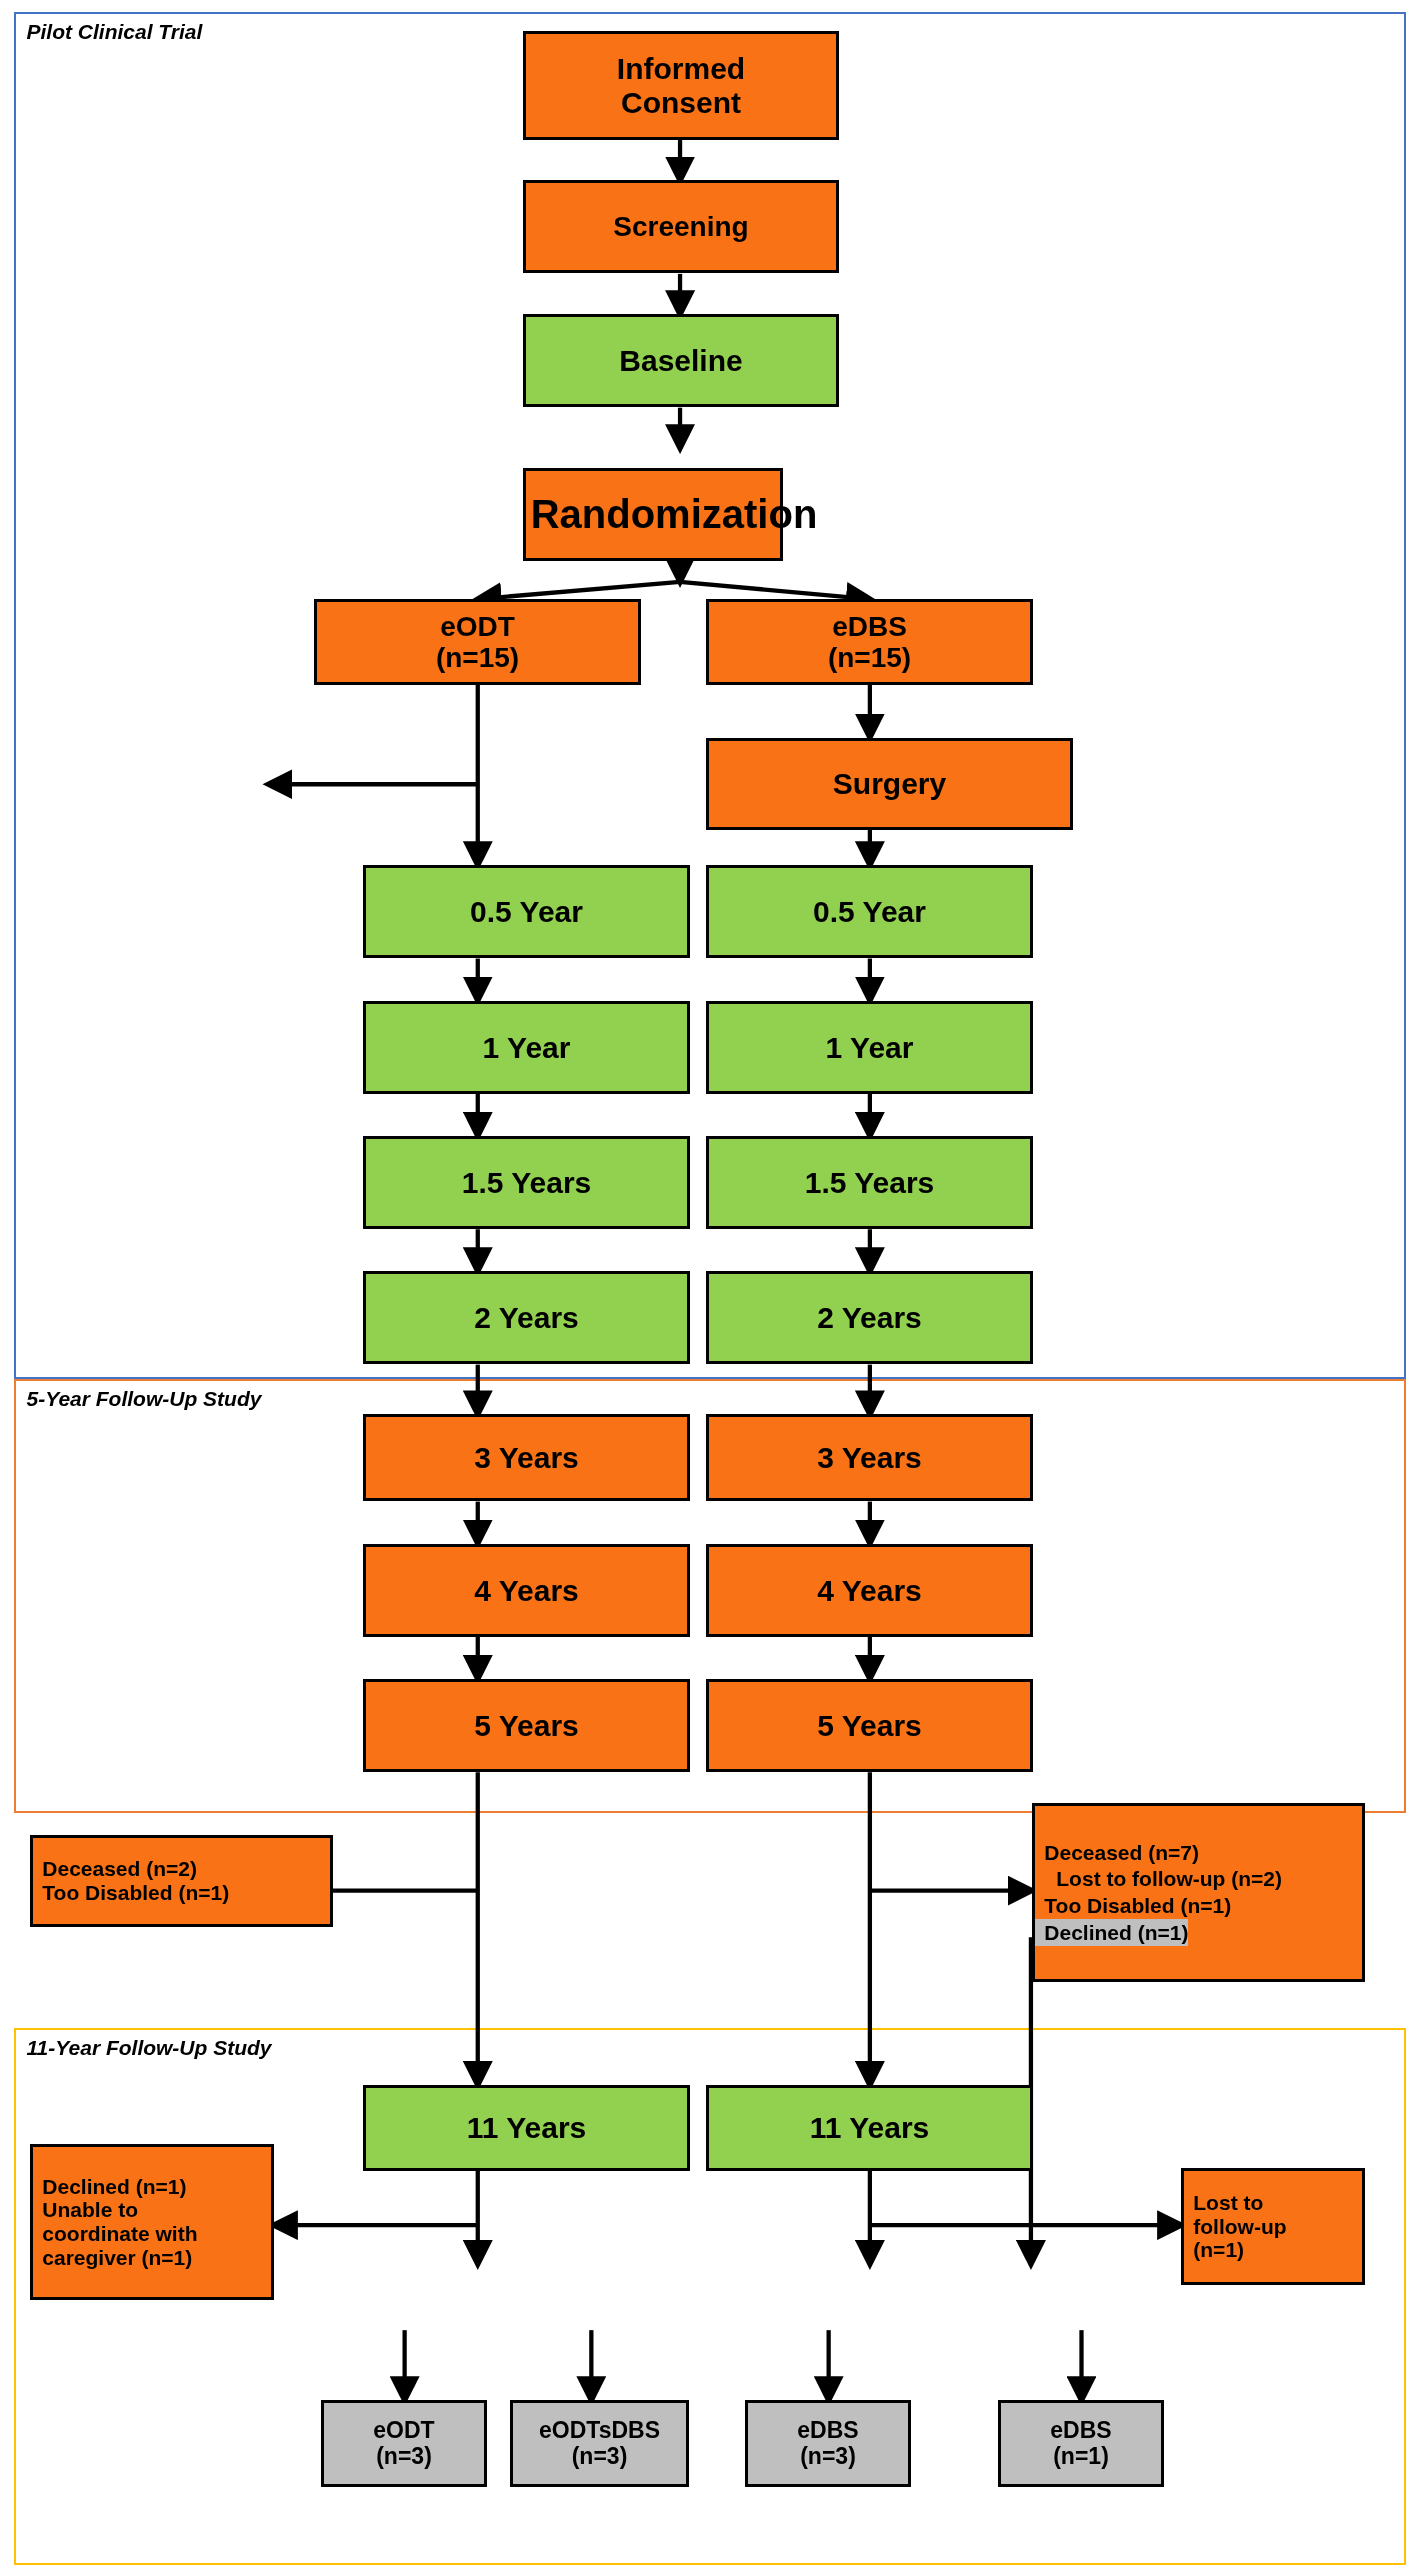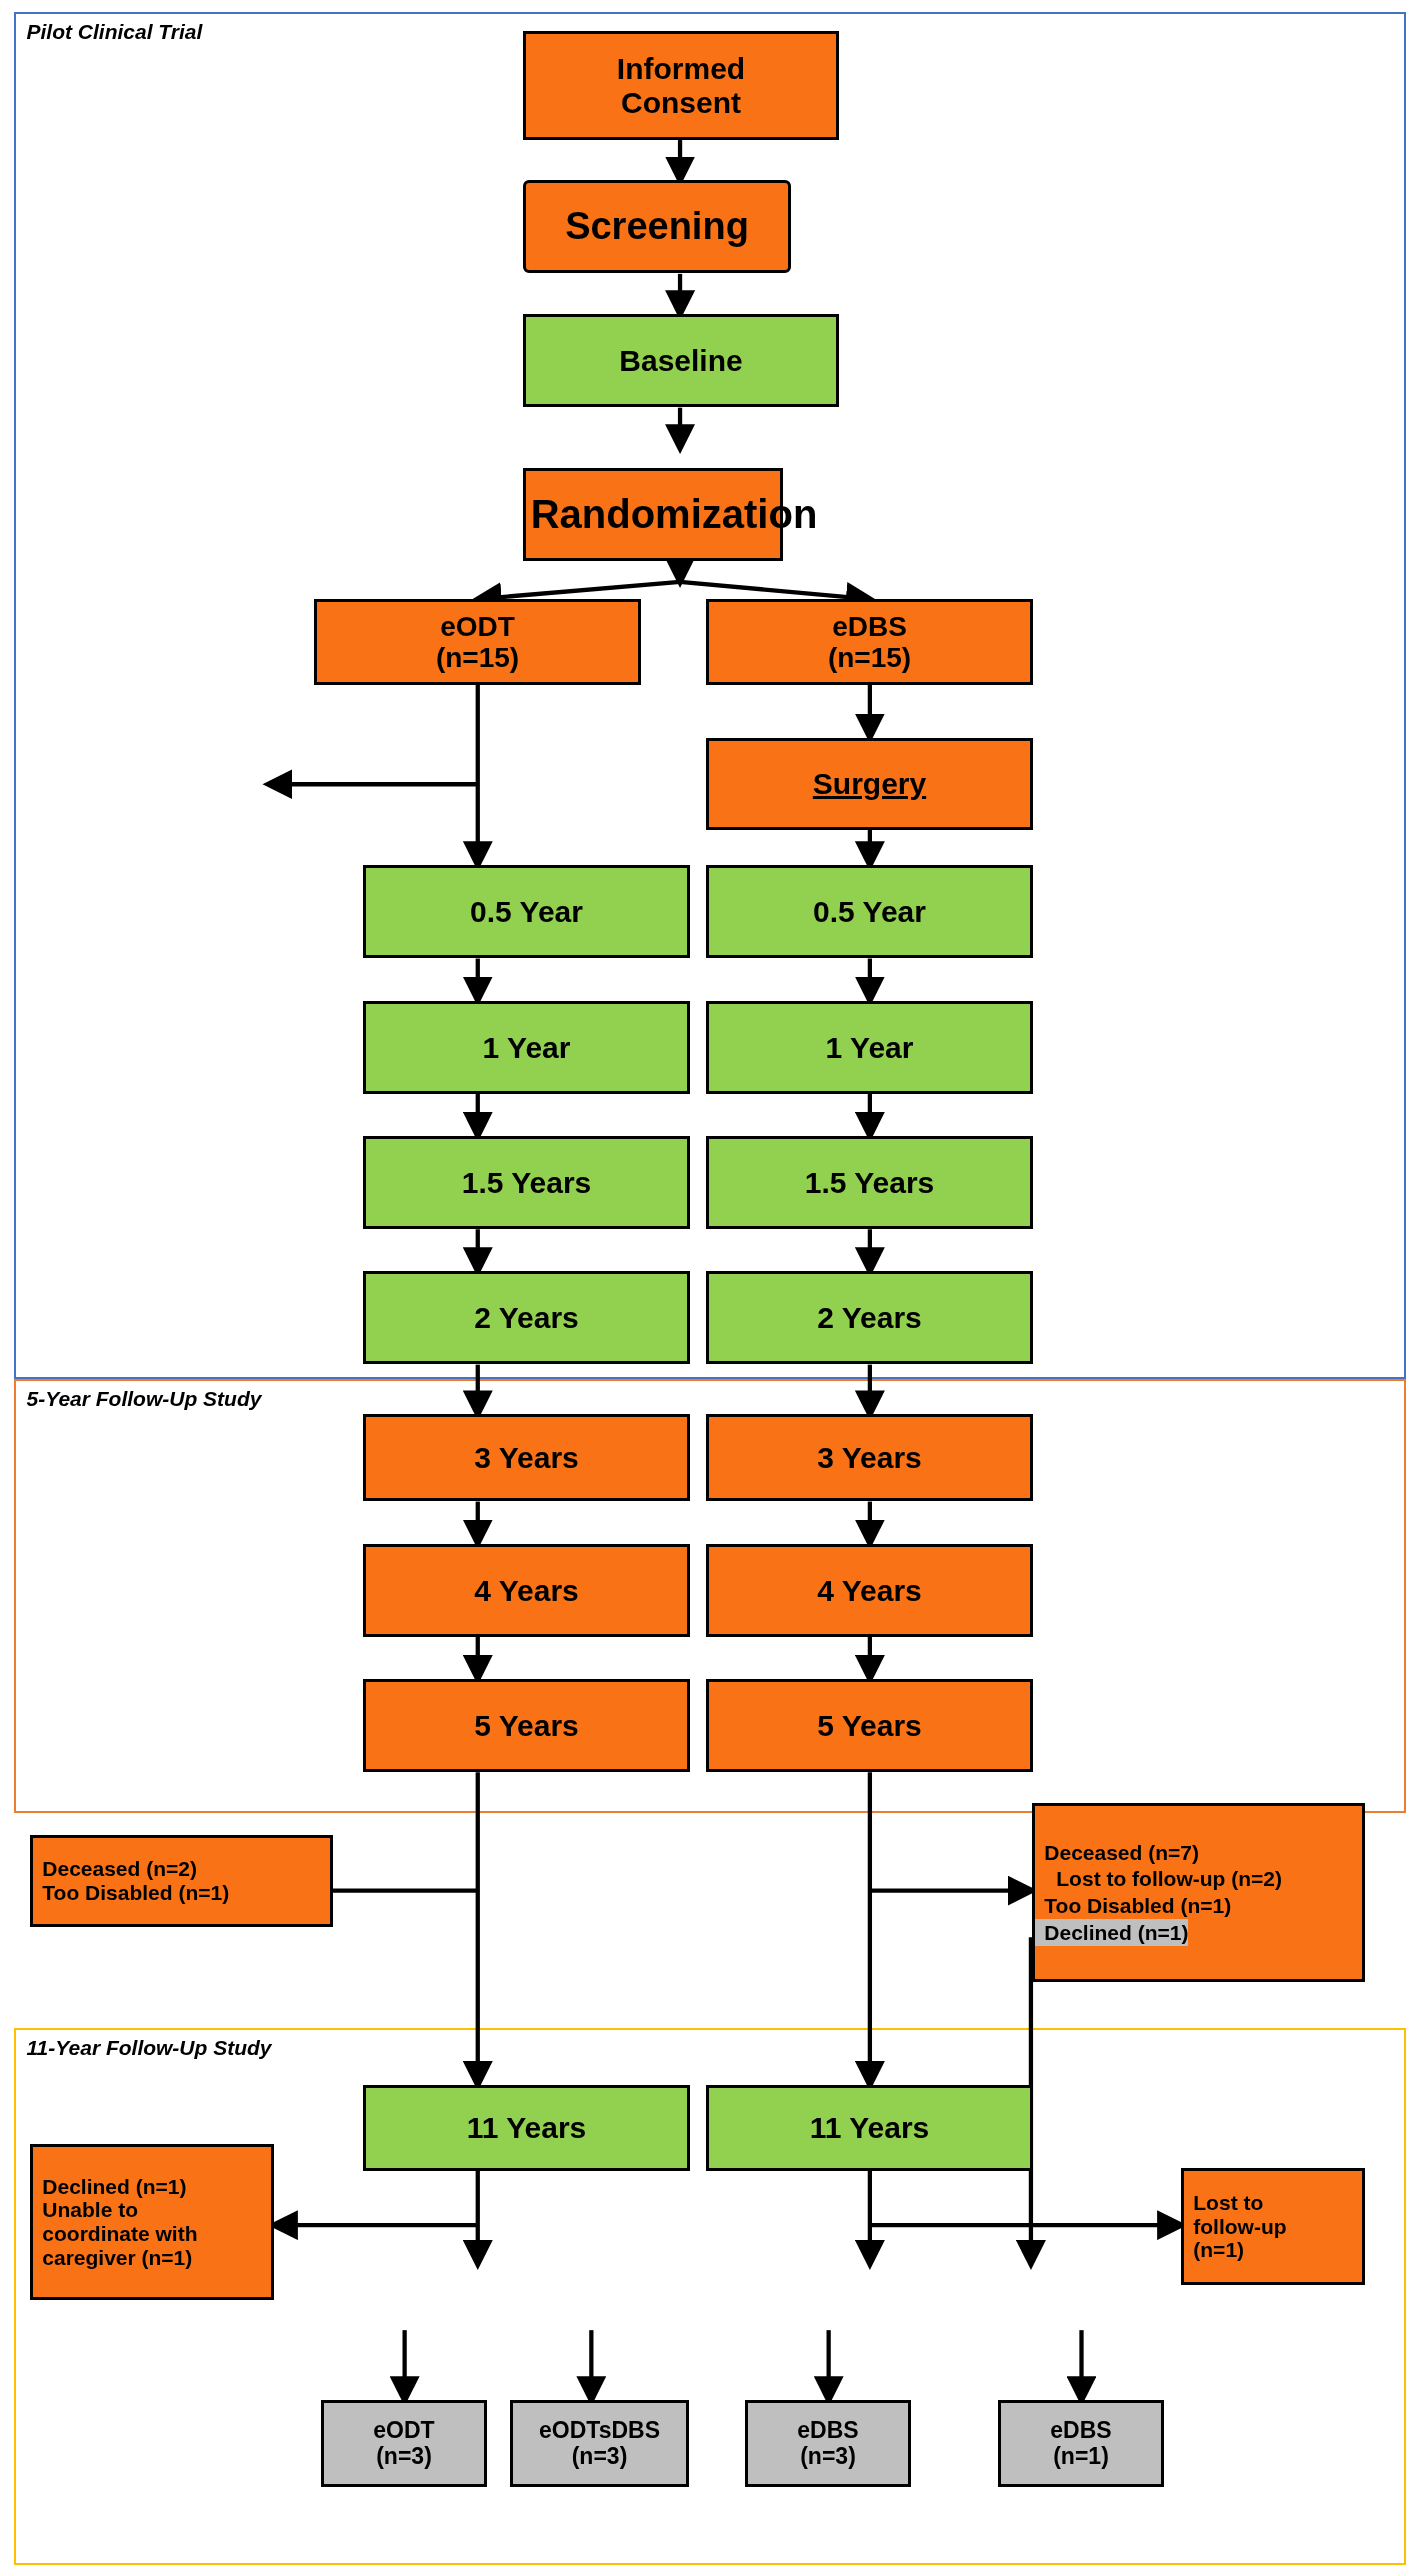--- a/index.html
+++ b/index.html
@@ -92,21 +92,21 @@
       <path d="M1065,2995 L1065,3085"></path>
       <path d="M1390,2995 L1390,3085"></path>
     </g>
   </svg>
 
   <div class="node" style="left:523px;top:31px;width:316px;height:109px;font-size:30px;">
     <span class="txt">Informed
 Consent</span>
   </div>
 
-  <div class="node" style="left:523px;top:180px;width:268px;height:93px;font-size:38px;border-radius:6px;">
+  <div class="node" style="left:523px;top:180px;width:316px;height:93px;font-size:28px;">
     <span class="txt">Screening</span>
   </div>
 
   <div class="node green" style="left:523px;top:314px;width:316px;height:93px;font-size:30px;">
     <span class="txt">Baseline</span>
   </div>
 
   <div class="node" style="left:523px;top:468px;width:260px;height:93px;font-size:40px;">
     <span class="txt">Randomization</span>
   </div>
@@ -115,21 +115,21 @@
     <span class="txt">eODT
 (n=15)</span>
   </div>
 
   <div class="node" style="left:706px;top:599px;width:327px;height:86px;font-size:28px;">
     <span class="txt">eDBS
 (n=15)</span>
   </div>
 
 
-  <div class="node" style="left:706px;top:738px;width:327px;height:92px;font-size:30px;text-decoration:underline;">
+  <div class="node" style="left:706px;top:738px;width:367px;height:92px;font-size:30px;">
     <span class="txt">Surgery</span>
   </div>
 
   <div class="node green" style="left:363px;top:865px;width:327px;height:93px;font-size:30px;">
     <span class="txt">0.5 Year</span>
   </div>
   <div class="node green" style="left:363px;top:1001px;width:327px;height:93px;font-size:30px;">
     <span class="txt">1 Year</span>
   </div>
   <div class="node green" style="left:363px;top:1136px;width:327px;height:93px;font-size:30px;">

